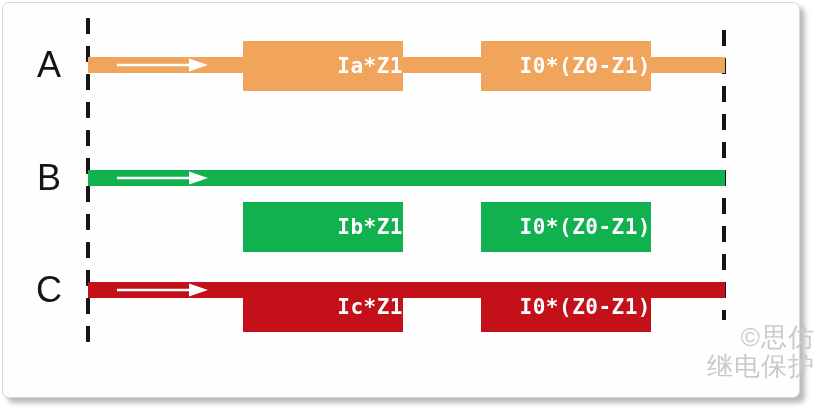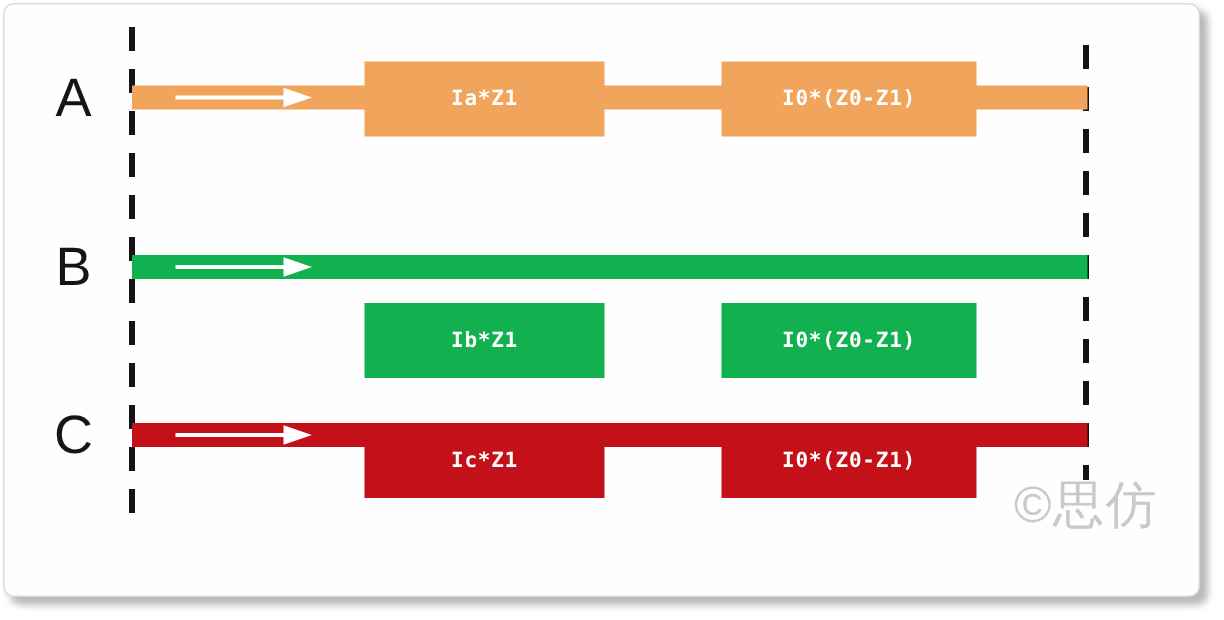--- a/index.html
+++ b/index.html
@@ -38,24 +38,24 @@
   }
   .phase-line {
     position: absolute;
     left: 85px; width: 637px; height: 16px;
   }
   .seg-box {
     position: absolute;
     height: 50px;
     display: flex;
     align-items: center;
-    justify-content: center;
+    justify-content: flex-end;
     color: #ffffff;
     font-family: "DejaVu Sans Mono", "Liberation Mono", monospace;
-    font-size: 14px;
+    font-size: 21px;
     font-weight: bold;
     letter-spacing: 0.5px;
   }
   .seg-box-1 { left: 240px; width: 160px; }
   .seg-box-2 { left: 478px; width: 170px; }
   .row-a .phase-label { top: 42px; }
   .row-a .phase-line  { top: 54px; }
   .row-a .seg-box     { top: 38px; }
   .row-b .phase-label { top: 155px; }
   .row-b .phase-line  { top: 167px; }
@@ -66,22 +66,22 @@
   .flow-arrow {
     position: absolute;
     left: 27px; top: 0;
     width: 95px; height: 16px;
     display: block;
   }
   .watermark {
     position: absolute;
     left: 630px; top: 320px;
     width: 182px;
-    text-align: center;
-    font-size: 34px;
+    text-align: right;
+    font-size: 26px;
     line-height: 29px;
     letter-spacing: 1px;
   }
 </style>
 </head>
 <body>
 
 <div class="stage">
   <div class="card">
 
@@ -131,16 +131,17 @@
       <div class="seg-box seg-box-1" style="background-color: rgb(195, 16, 25);">
         <span>Ic*Z1</span>
       </div>
       <div class="seg-box seg-box-2" style="background-color: rgb(195, 16, 25);">
         <span>I0*(Z0-Z1)</span>
       </div>
     </div>
 
     <div class="watermark" style="color: rgb(201, 201, 201);">
       <div>©思仿</div>
+      <div>继电保护</div>
     </div>
 
   </div>
 </div>
 
 </body></html>

